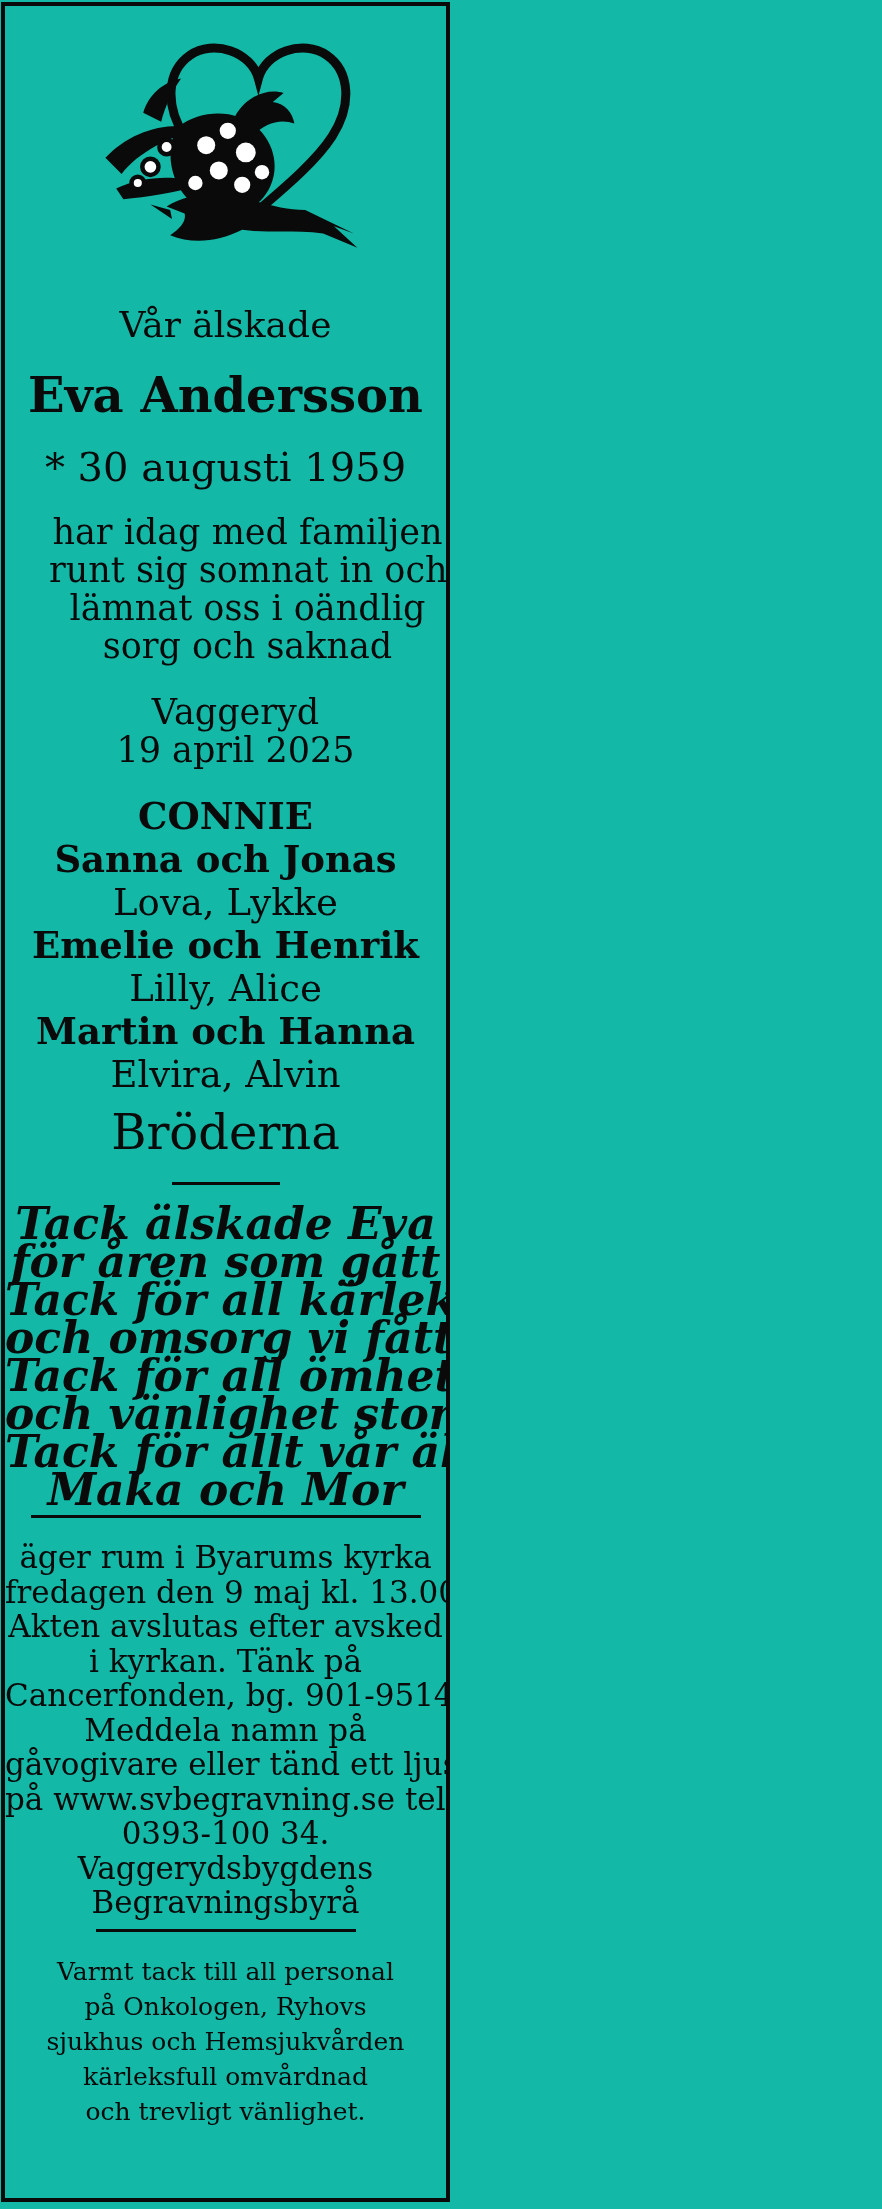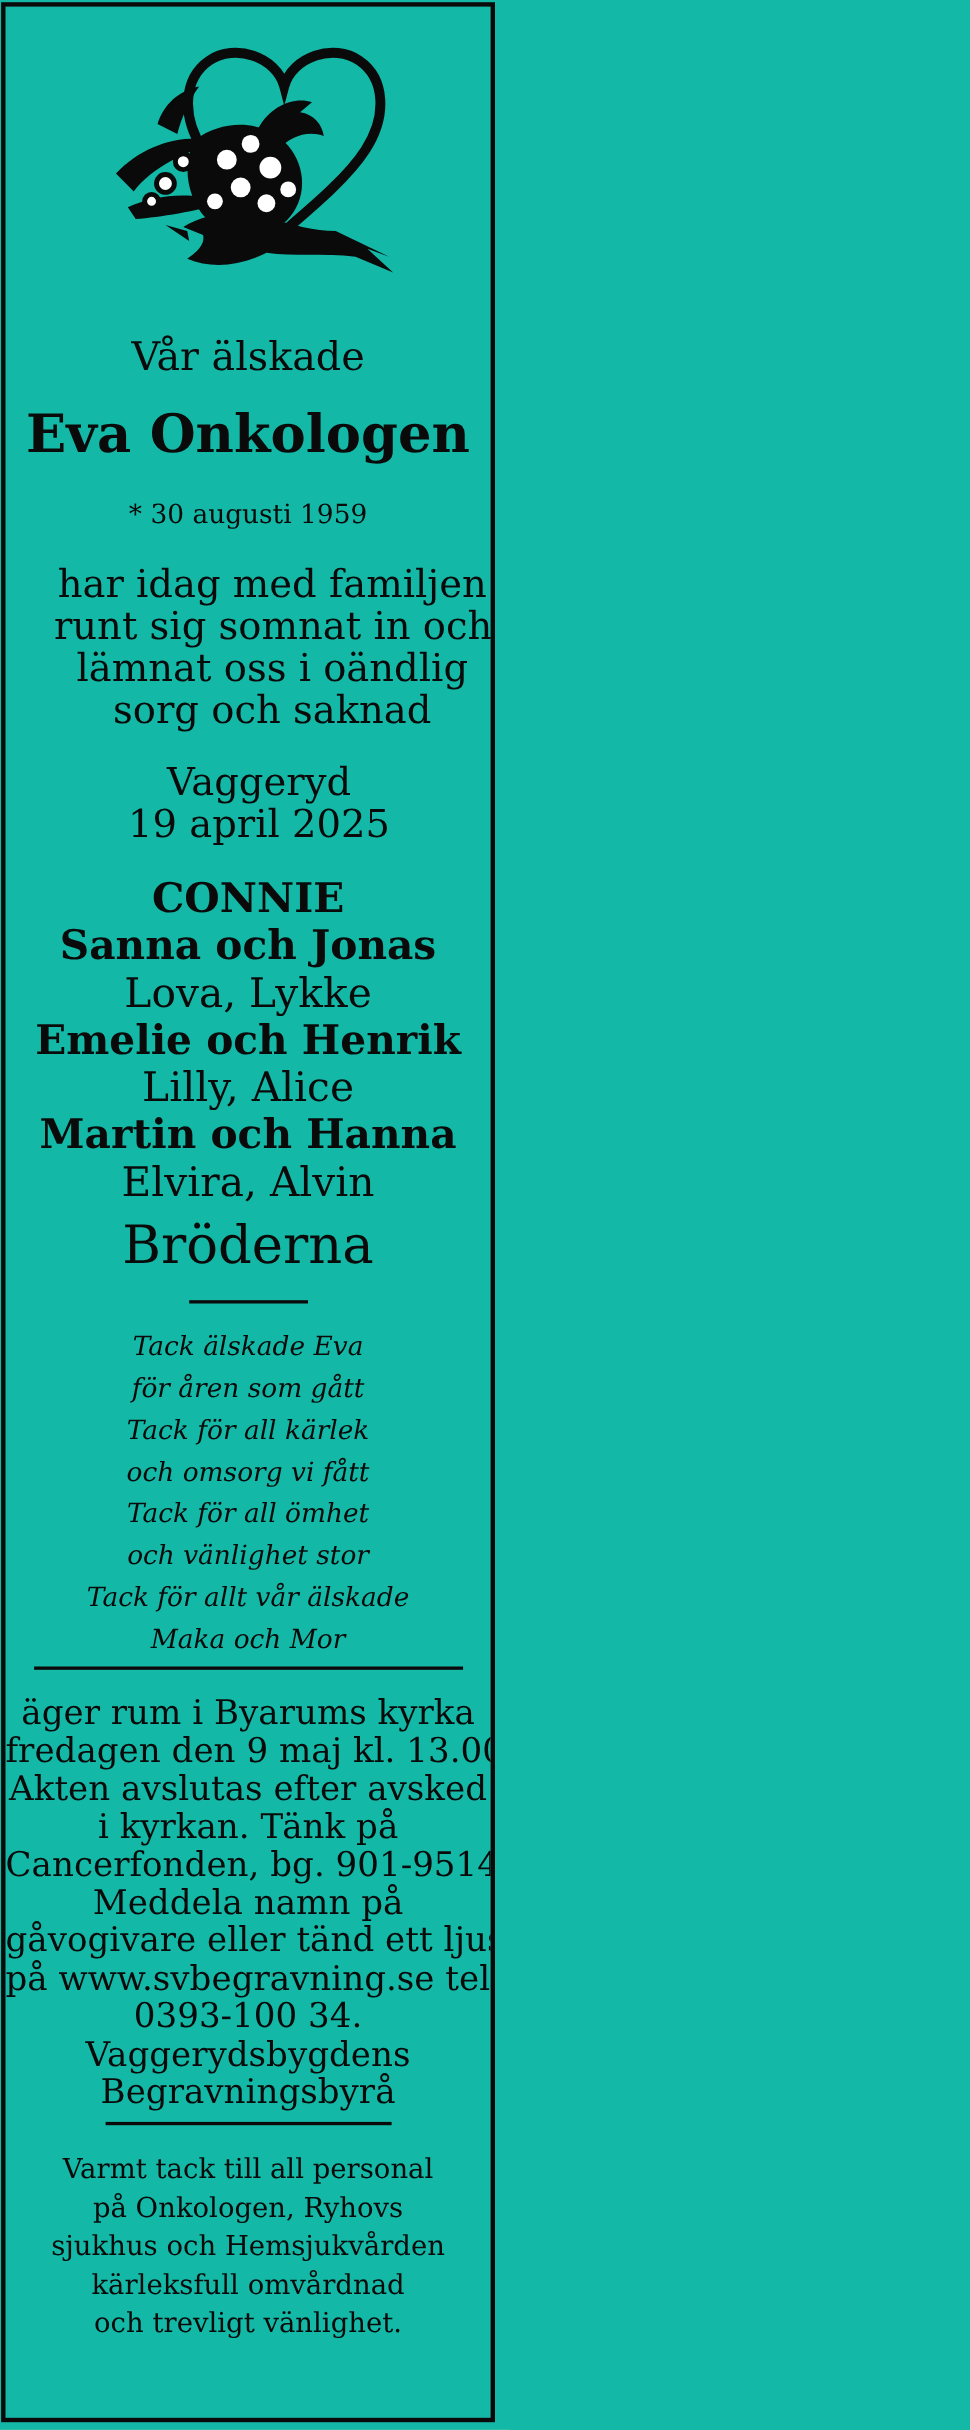--- a/index.html
+++ b/index.html
@@ -19,31 +19,31 @@
     height: 2200px;
     border: 4px solid #0a0a0a;
     box-sizing: border-box;
     text-align: center;
     overflow: hidden;
   }
   .line { white-space: nowrap; }
   .art { display: block; margin: 24px auto 0 auto; }
   .intro    { margin-top: 50px; font-size: 36px; line-height: 40px; }
   .name     { margin-top: 22px; font-size: 48px; line-height: 56px; font-weight: 700; }
-  .birth    { margin-top: 24px; font-size: 24px; line-height: 40px; }
+  .birth    { margin-top: 24px; font-size: 40px; line-height: 40px; }
   .message  { margin-top: 26px; font-size: 35px; line-height: 38px; padding-left: 44px; }
   .placedate{ margin-top: 28px; font-size: 35px; line-height: 38px; padding-left: 20px; }
   .mourners { margin-top: 26px; font-size: 37px; line-height: 43px; }
   .mourners .bold { font-weight: 700; }
   .broderna { margin-top: 16px; font-size: 48px; line-height: 40px; }
   .rule { height: 3px; background: #0a0a0a; }
   .rule-short  { width: 108px; margin: 30px auto 20px auto; }
   .rule-long   { width: 390px; margin: 6px auto 22px auto; }
   .rule-medium { width: 260px; margin: 9px auto 22px auto; }
-  .poem    { font-style: italic; font-size: 24px; line-height: 38px; }
+  .poem    { font-style: italic; font-size: 44px; line-height: 38px; font-weight: bold; }
   .funeral { font-size: 31px; line-height: 34.5px; }
   .thanks  { font-size: 25px; line-height: 35px; }
 </style>
 </head>
 <body>
 
 <div id="canvas">
   <div class="notice">
 
     <svg class="art" width="270" height="225" viewBox="0 0 300 250" aria-hidden="true">
@@ -67,21 +67,21 @@
         <circle cx="190" cy="158" r="8"></circle>
       </g>
       <g fill="#ffffff" stroke="#0a0a0a" stroke-width="5">
         <circle cx="66" cy="152" r="9"></circle>
         <circle cx="84" cy="130" r="8"></circle>
         <circle cx="52" cy="170" r="7"></circle>
       </g>
     </svg>
 
     <div class="intro line">Vår älskade</div>
-    <div class="name line">Eva Onkologen</div>
+    <div class="name line">Eva Andersson</div>
     <div class="birth line">* 30 augusti 1959</div>
 
     <div class="message">
       <div class="line">har idag med familjen</div>
       <div class="line">runt sig somnat in och</div>
       <div class="line">lämnat oss i oändlig</div>
       <div class="line">sorg och saknad</div>
     </div>
 
     <div class="placedate">

